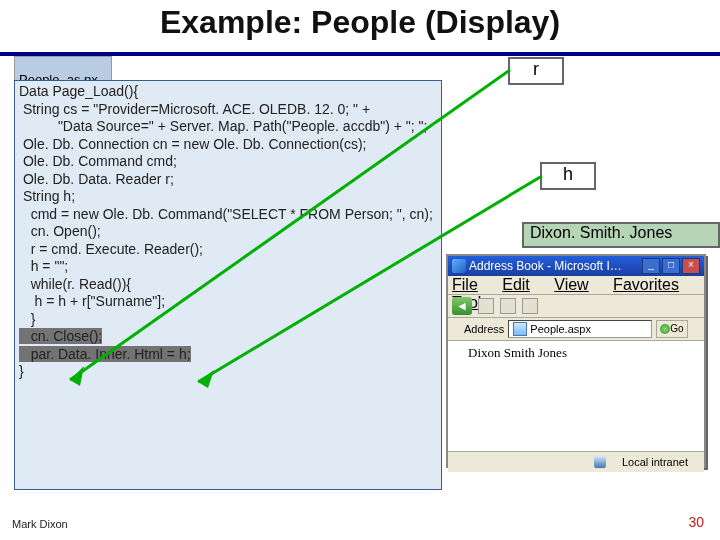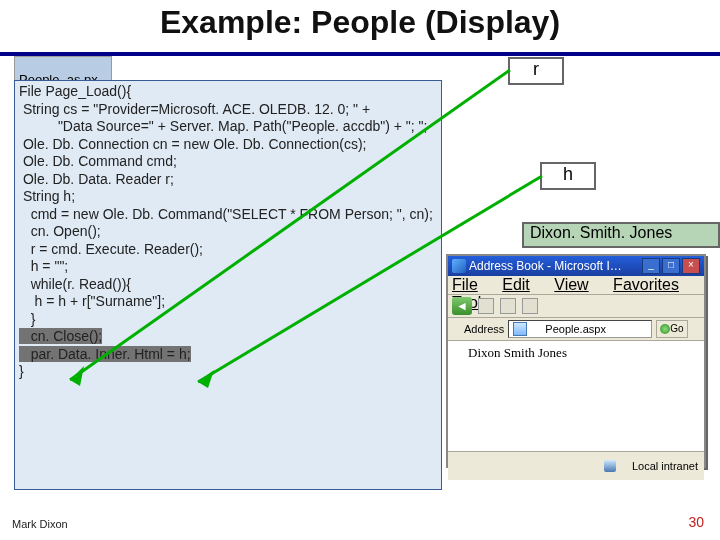--- a/index.html
+++ b/index.html
@@ -19,46 +19,46 @@
   .winbtns { display: flex; gap: 2px; }
   .winbtn { width: 16px; height: 14px; background: #3a6ecf; border: 1px solid #1a3a80; font-size: 10px; color: #fff; text-align: center; line-height: 12px; }
   .close { background: #c94f4f; }
   .browser-menu { height: 18px; background: #ece9d8; font-size: 16px; padding-left: 4px; line-height: 18px; color: #000; border-bottom: 1px solid #aca899; }
   .browser-menu span { margin-right: 10px; }
   .browser-menu .u { text-decoration: underline; }
   .browser-tool { height: 22px; background: #ece9d8; display: flex; align-items: center; gap: 6px; padding-left: 4px; border-bottom: 1px solid #aca899; }
   .navbtn { width: 20px; height: 18px; border-radius: 3px; background: linear-gradient(#7fc96f,#3a8e2b); font-size: 12px; color: #fff; text-align: center; line-height: 18px; }
   .navbtn2 { width: 14px; height: 14px; background: #e2e0d0; border: 1px solid #999; }
   .browser-addr { height: 22px; background: #ece9d8; display: flex; align-items: center; font-size: 11px; padding: 0 16px; gap: 4px; border-bottom: 1px solid #aca899; }
-  .addr-field { flex: 1; height: 16px; background: #fff; border: 1px inset #999; font-size: 11px; padding: 0 4px; line-height: 16px; display: flex; align-items: center; gap: 18px; }
+  .addr-field { flex: 1; height: 16px; background: #fff; border: 1px inset #999; font-size: 11px; padding: 0 4px; line-height: 16px; display: flex; align-items: center; gap: 3px; }
   .pageicon { width: 12px; height: 12px; background: linear-gradient(#cfe8ff,#7fb8ff); border: 1px solid #4878b0; }
   .gobtn { width: 30px; height: 16px; font-size: 10px; background: #ece9d8; border: 1px solid #aca899; text-align: center; line-height: 14px; display: flex; align-items: center; justify-content: center; gap: 0; }
   .gocircle { width: 10px; height: 10px; border-radius: 50%; background: radial-gradient(#8fdc7f,#2b8e1b); }
   .browser-body { height: 102px; background: #fff; border-bottom: 1px solid #aca899; font-family: 'Times New Roman', serif; font-size: 13px; padding: 4px 20px; color: #000; }
-  .browser-status { height: 28px; background: #ece9d8; font-size: 11px; display: flex; align-items: center; justify-content: flex-end; padding-right: 6px; gap: 16px; }
+  .browser-status { height: 20px; background: #ece9d8; font-size: 11px; display: flex; align-items: center; justify-content: flex-end; padding-right: 16px; gap: 16px; }
   .zoneicon { width: 12px; height: 12px; background: linear-gradient(#cfe8ff,#4878b0); border-radius: 2px; }
   .footer-left { position: absolute; bottom: 10px; left: 12px; font-size: 11px; color: #222; }
   .footer-right { position: absolute; bottom: 10px; right: 16px; font-size: 14px; color: #c02020; }
   .arrow { position: absolute; pointer-events: none; }
   .arrowhead { fill: #00b000; }
   .arrowline { stroke: #00b000; stroke-width: 3; fill: none; }
 </style>
 </head>
 <body>
 
 <div class="slide">
 
   <div class="header">
     <div class="title">Example: People (Display)</div>
   </div>
 
   <div class="filename-tab">People. as
 px</div>
 
-  <div class="codebox"><span>File Page_Load(){</span>
+  <div class="codebox"><span>Data Page_Load(){</span>
 <span> String cs = "Provider=Microsoft. ACE. OLEDB. 12. 0; " + </span>
 <span>          "Data Source=" + Server. Map. Path("People. accdb") + "; ";</span>
 <span> Ole. Db. Connection cn = new Ole. Db. Connection(cs);</span>
 <span> Ole. Db. Command cmd;</span>
 <span> Ole. Db. Data. Reader r;</span>
 <span> String h;</span>
 <span>   cmd = new Ole. Db. Command("SELECT * FROM Person; ", cn);</span>
 <span>   cn. Open();</span>
 <span>   r = cmd. Execute. Reader();</span>
 <span>   h = "";</span>

